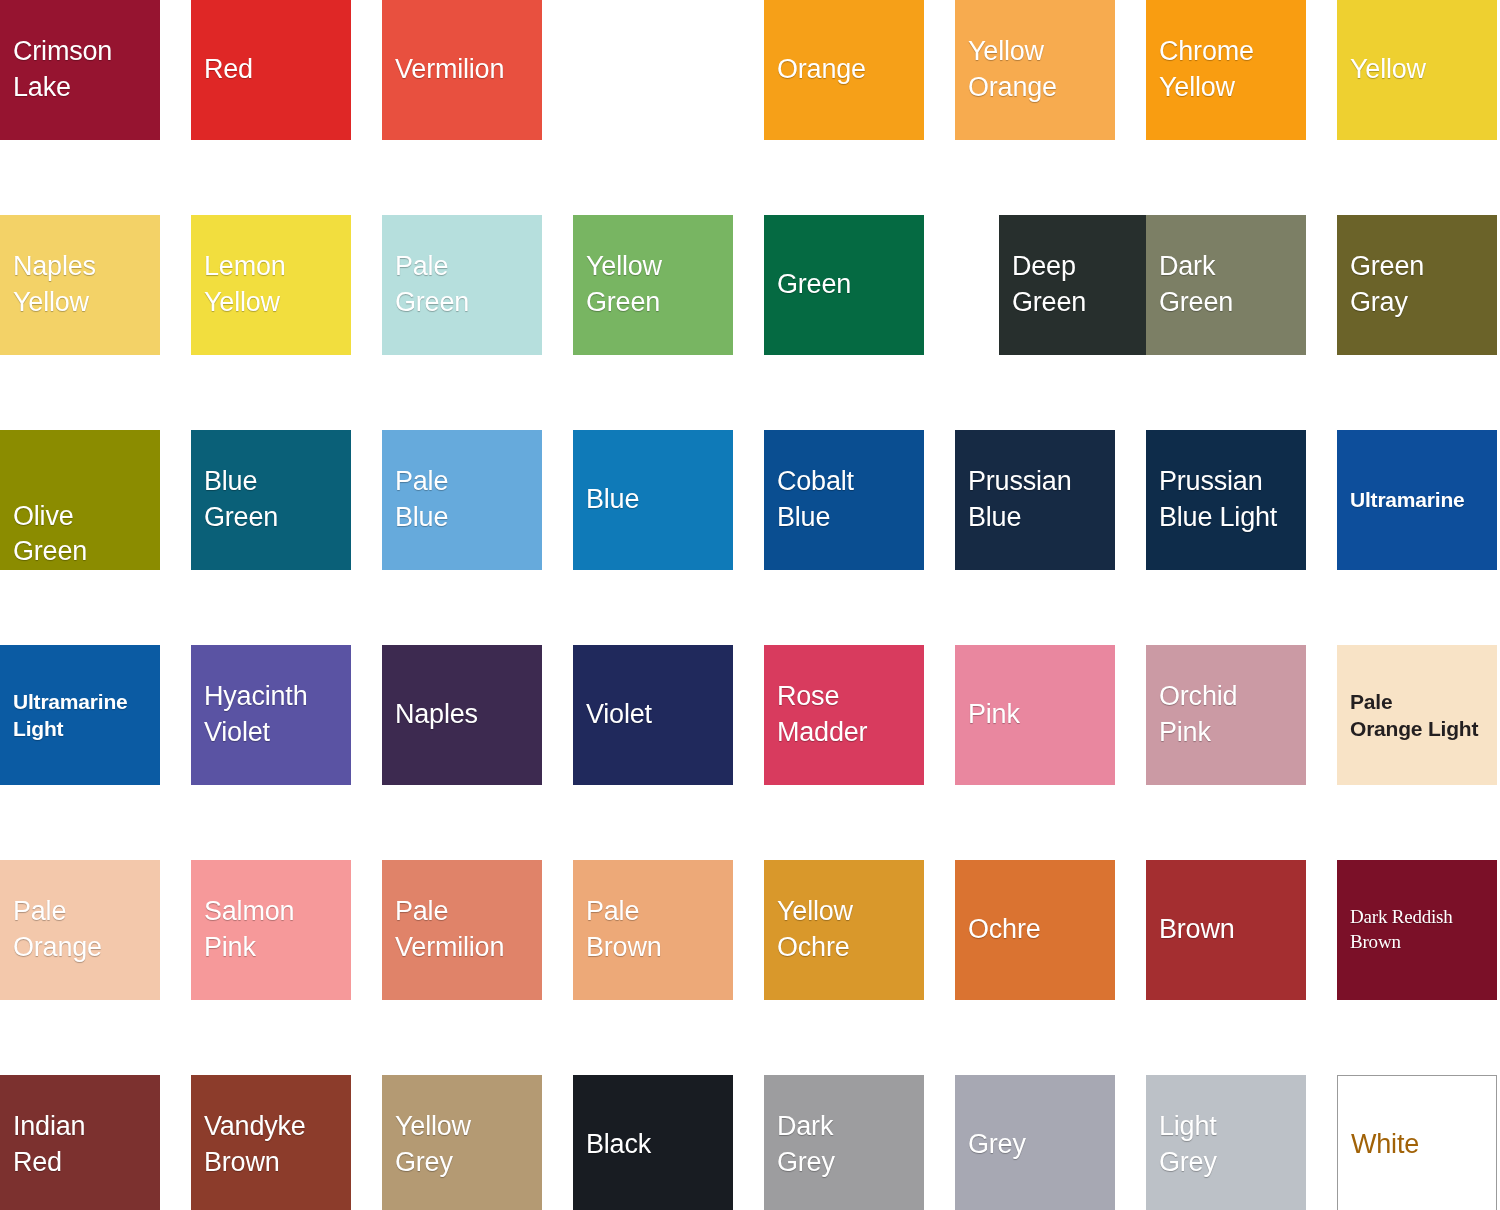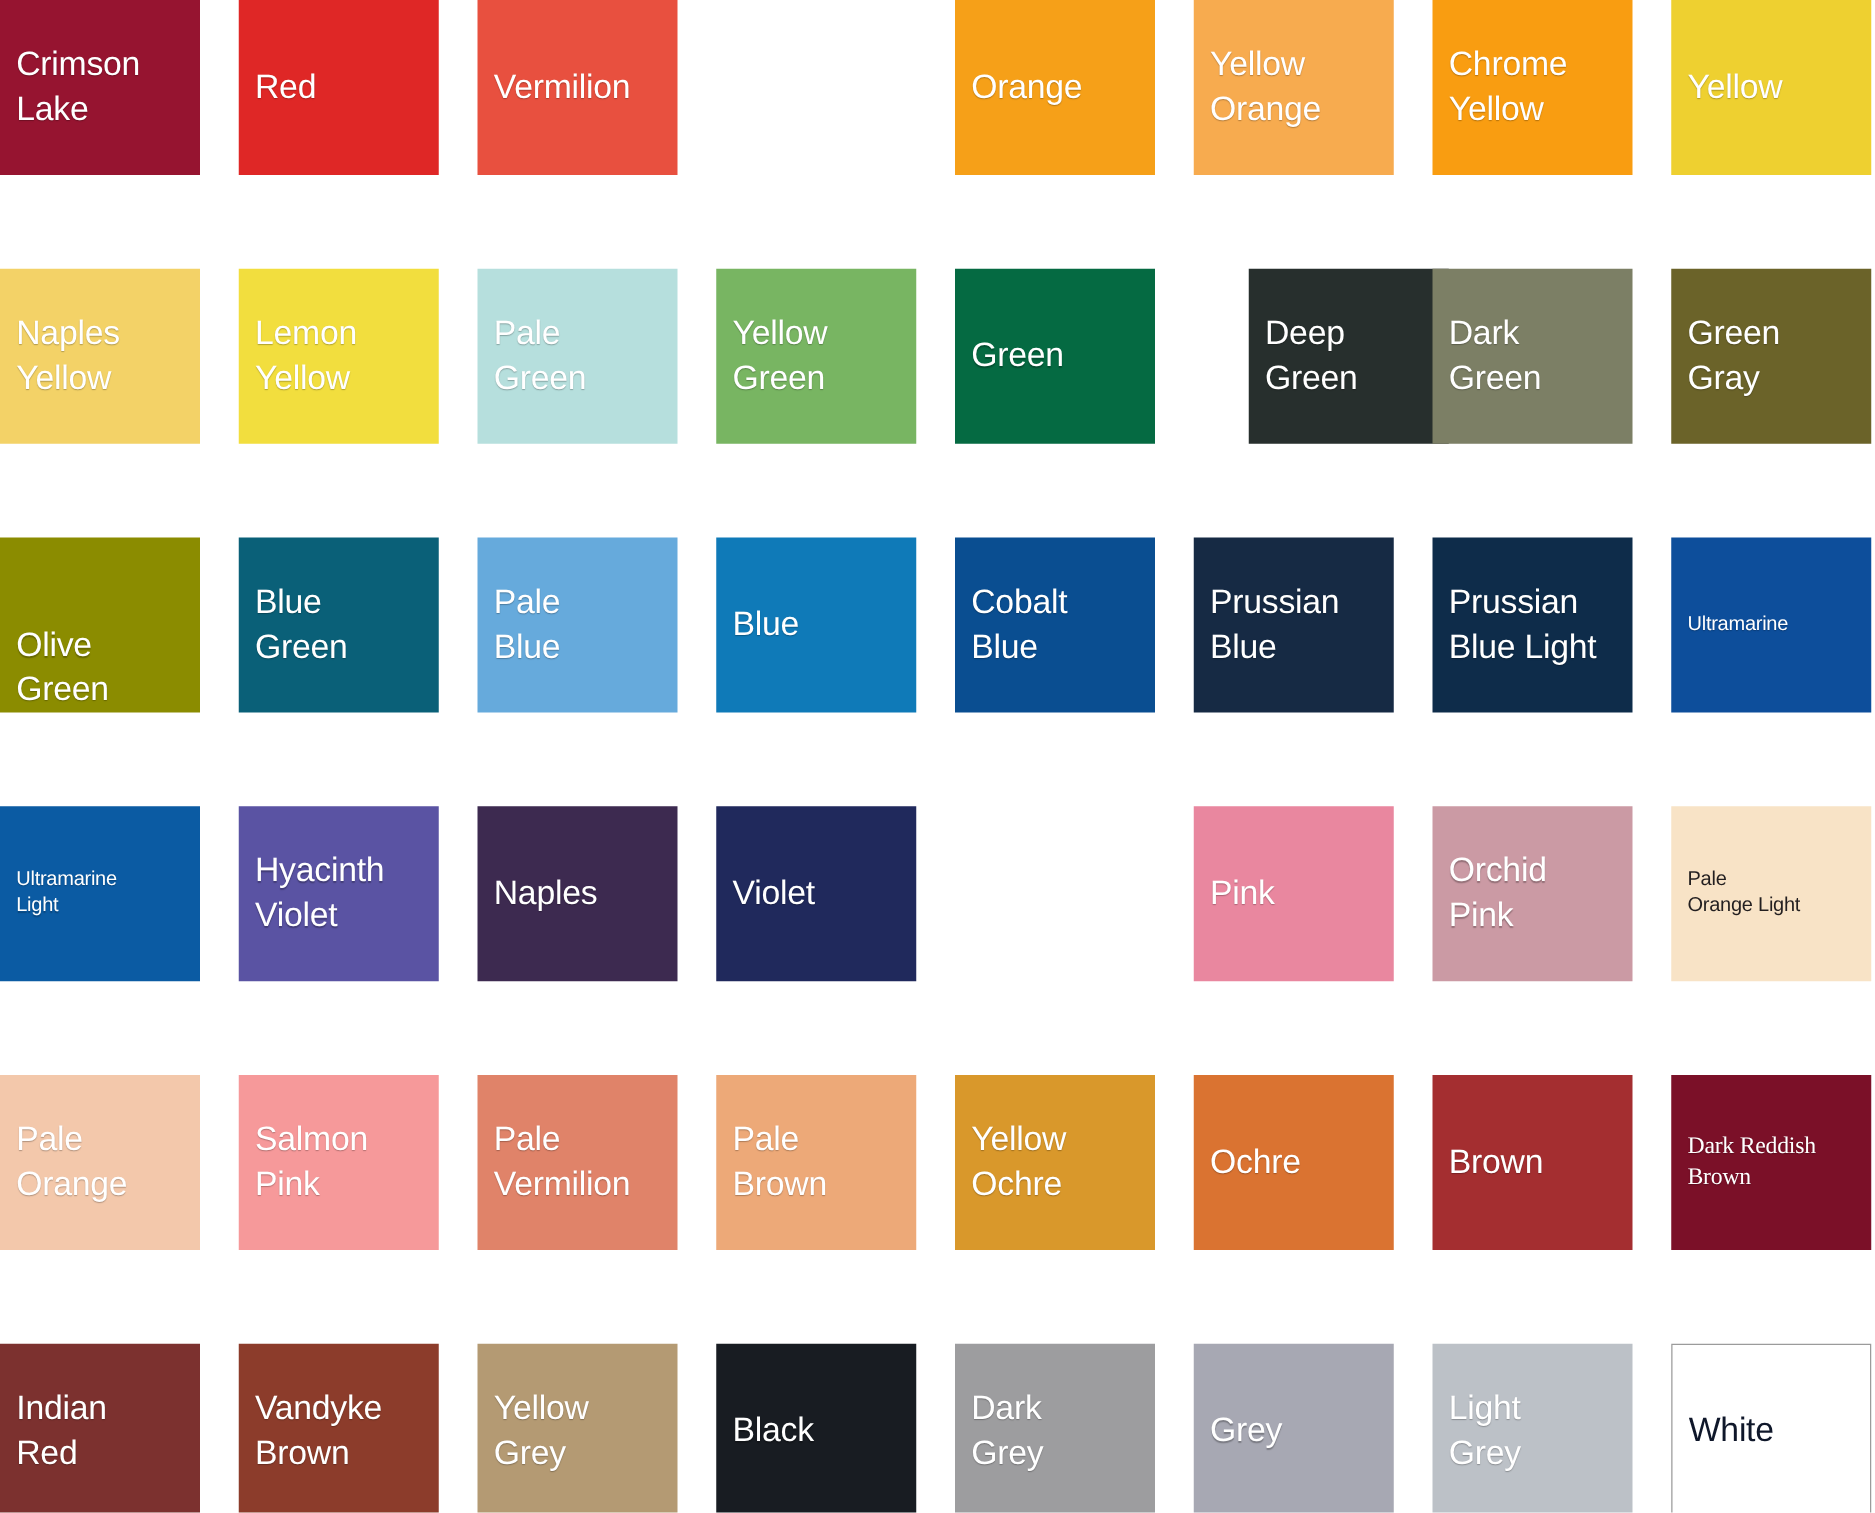--- a/index.html
+++ b/index.html
@@ -41,42 +41,43 @@
     color: #ffffff;
     padding: 0 0 0 13px;
     margin: 0;
     white-space: pre-line;
     text-shadow: 0 1px 1px rgba(0,0,0,0.28);
     letter-spacing: -0.2px;
   }
 
   
   .swatch.size-sm .swatch-label {
-    font-size: 16px;
+    font-size: 21px;
     line-height: 1.30;
     text-shadow: 0 1px 1px rgba(0,0,0,0.25);
+    font-weight: bold;
   }
   .swatch.size-xs .swatch-label {
     font-size: 19px;
     line-height: 1.30;
     font-family: Liberation Serif, serif;
   }
 
   
   .swatch.text-dark .swatch-label {
     color: #231f20;
     text-shadow: none;
   }
 
   
   .swatch.outlined {
     border: 1px solid #9b9b9b;
   }
   .swatch.outlined .swatch-label {
-    color: #0f172a;
+    color: #a16207;
     text-shadow: none;
     font-size: 27px;
   }
 </style>
 </head>
 <body>
 
 <div id="palette-grid">
     <div class="swatch" style="left: 0px; top: 0px; background-color: rgb(150, 20, 48);">
       <div class="swatch-label">Crimson
@@ -170,20 +171,24 @@
     <div class="swatch" style="left: 191px; top: 645px; background-color: rgb(90, 83, 163);">
       <div class="swatch-label">Hyacinth
 Violet</div>
     </div>
     <div class="swatch" style="left: 382px; top: 645px; background-color: rgb(61, 42, 80);">
       <div class="swatch-label">Naples</div>
     </div>
     <div class="swatch" style="left: 573px; top: 645px; background-color: rgb(32, 41, 92);">
       <div class="swatch-label">Violet</div>
     </div>
+    <div class="swatch" style="left: 764px; top: 645px; background-color: rgb(216, 59, 94);">
+      <div class="swatch-label">Rose
+Madder</div>
+    </div>
     <div class="swatch" style="left: 955px; top: 645px; background-color: rgb(233, 135, 159);">
       <div class="swatch-label">Pink</div>
     </div>
     <div class="swatch" style="left: 1146px; top: 645px; background-color: rgb(203, 154, 164);">
       <div class="swatch-label">Orchid
 Pink</div>
     </div>
     <div class="swatch size-sm text-dark" style="left: 1337px; top: 645px; background-color: rgb(248, 227, 198);">
       <div class="swatch-label">Pale
 Orange Light</div>

